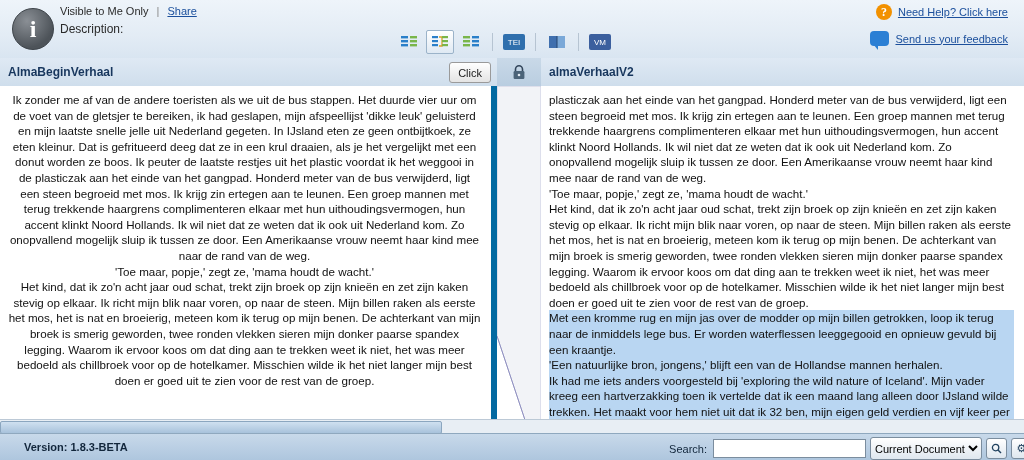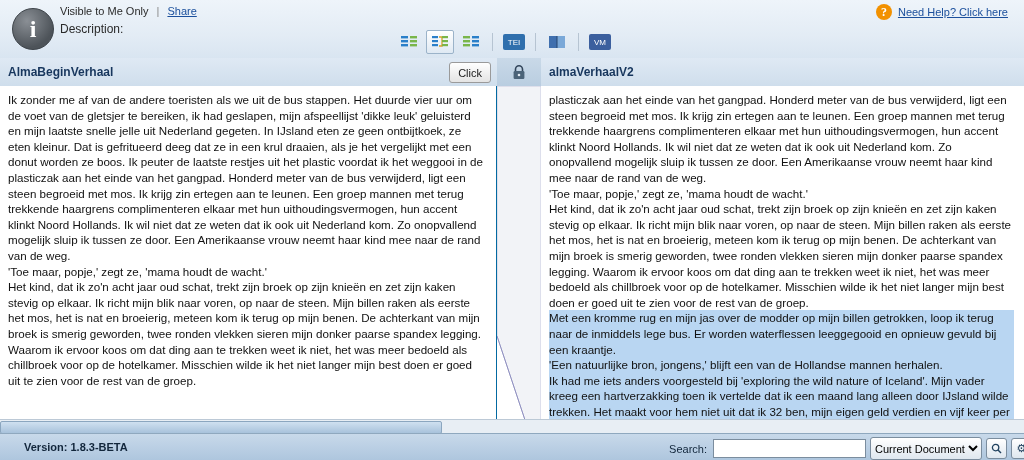--- a/index.html
+++ b/index.html
@@ -132,21 +132,21 @@
   .pane {
     position: absolute; top: 86px; height: 340px;
     background: #ffffff;
     overflow: hidden;
     font-size: 11.6px;
     line-height: 15.6px;
     color: #111111;
     padding: 6px 10px 0 8px;
     box-sizing: border-box;
   }
-  .pane.left  { left: 0;   width: 497px; border-right: 1px solid #0369a1;}
+  .pane.left  { left: 0;   width: 497px; border-right: 6px solid #0369a1; text-align: center;}
   .pane.right { left: 541px; width: 483px; }
   .pane p { margin: 0 0 0 0; }
 
   
   .gutter {
     position: absolute; left: 497px; top: 86px;
     width: 44px; height: 340px;
     background: #ffffff;
     overflow: hidden;
   }
@@ -286,20 +286,24 @@
       </div>
     </div>
 
     <div class="help-row">
       <div class="circ-q">
         <span>?</span>
       </div>
       <span class="help-link">Need Help? Click here</span>
     </div>
 
+    <div class="feedback-row">
+      <div class="speech"></div>
+      <span class="help-link">Send us your feedback</span>
+    </div>
   </div>
 
   <div class="panel-head left">
     <span class="panel-title">AlmaBeginVerhaal</span>
     <div class="change-btn" style="right:6px;">
       <span>Click</span>
     </div>
   </div>
 
   <div class="lock-col">

